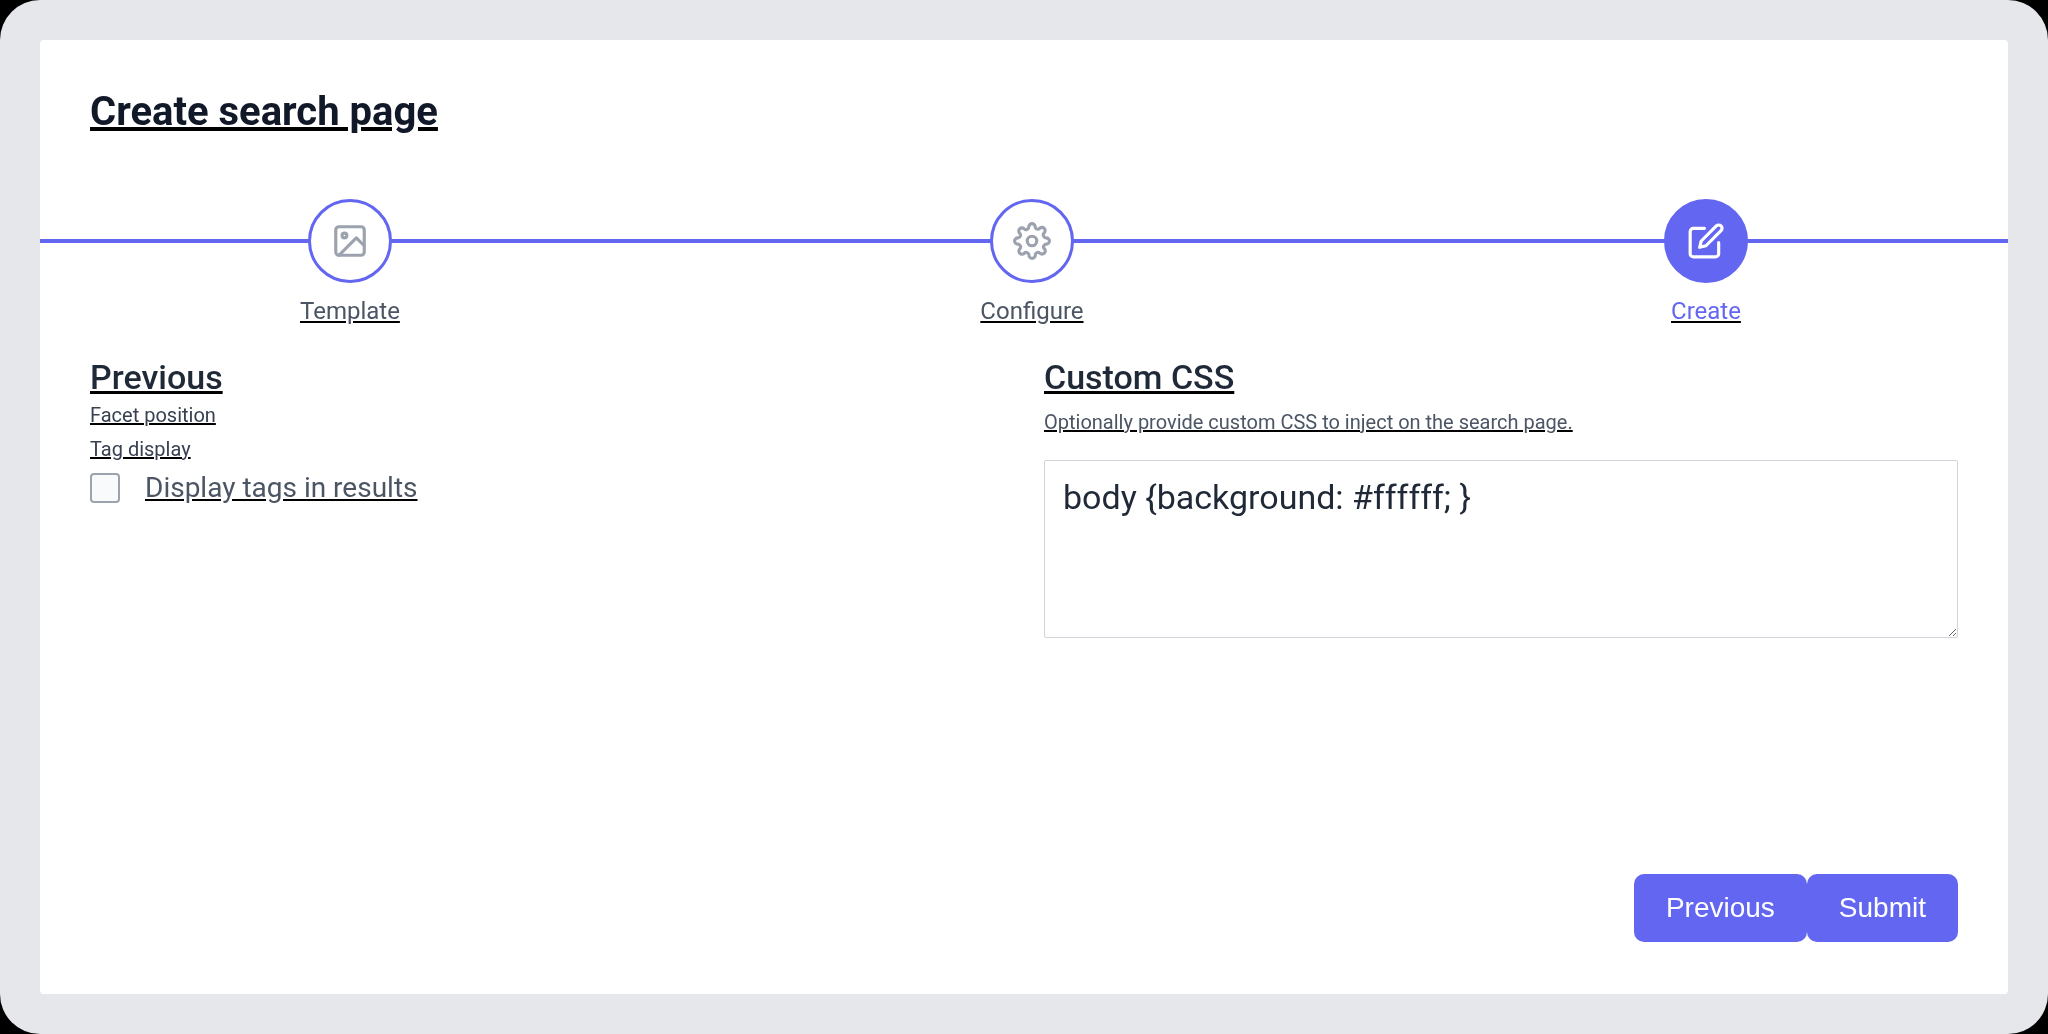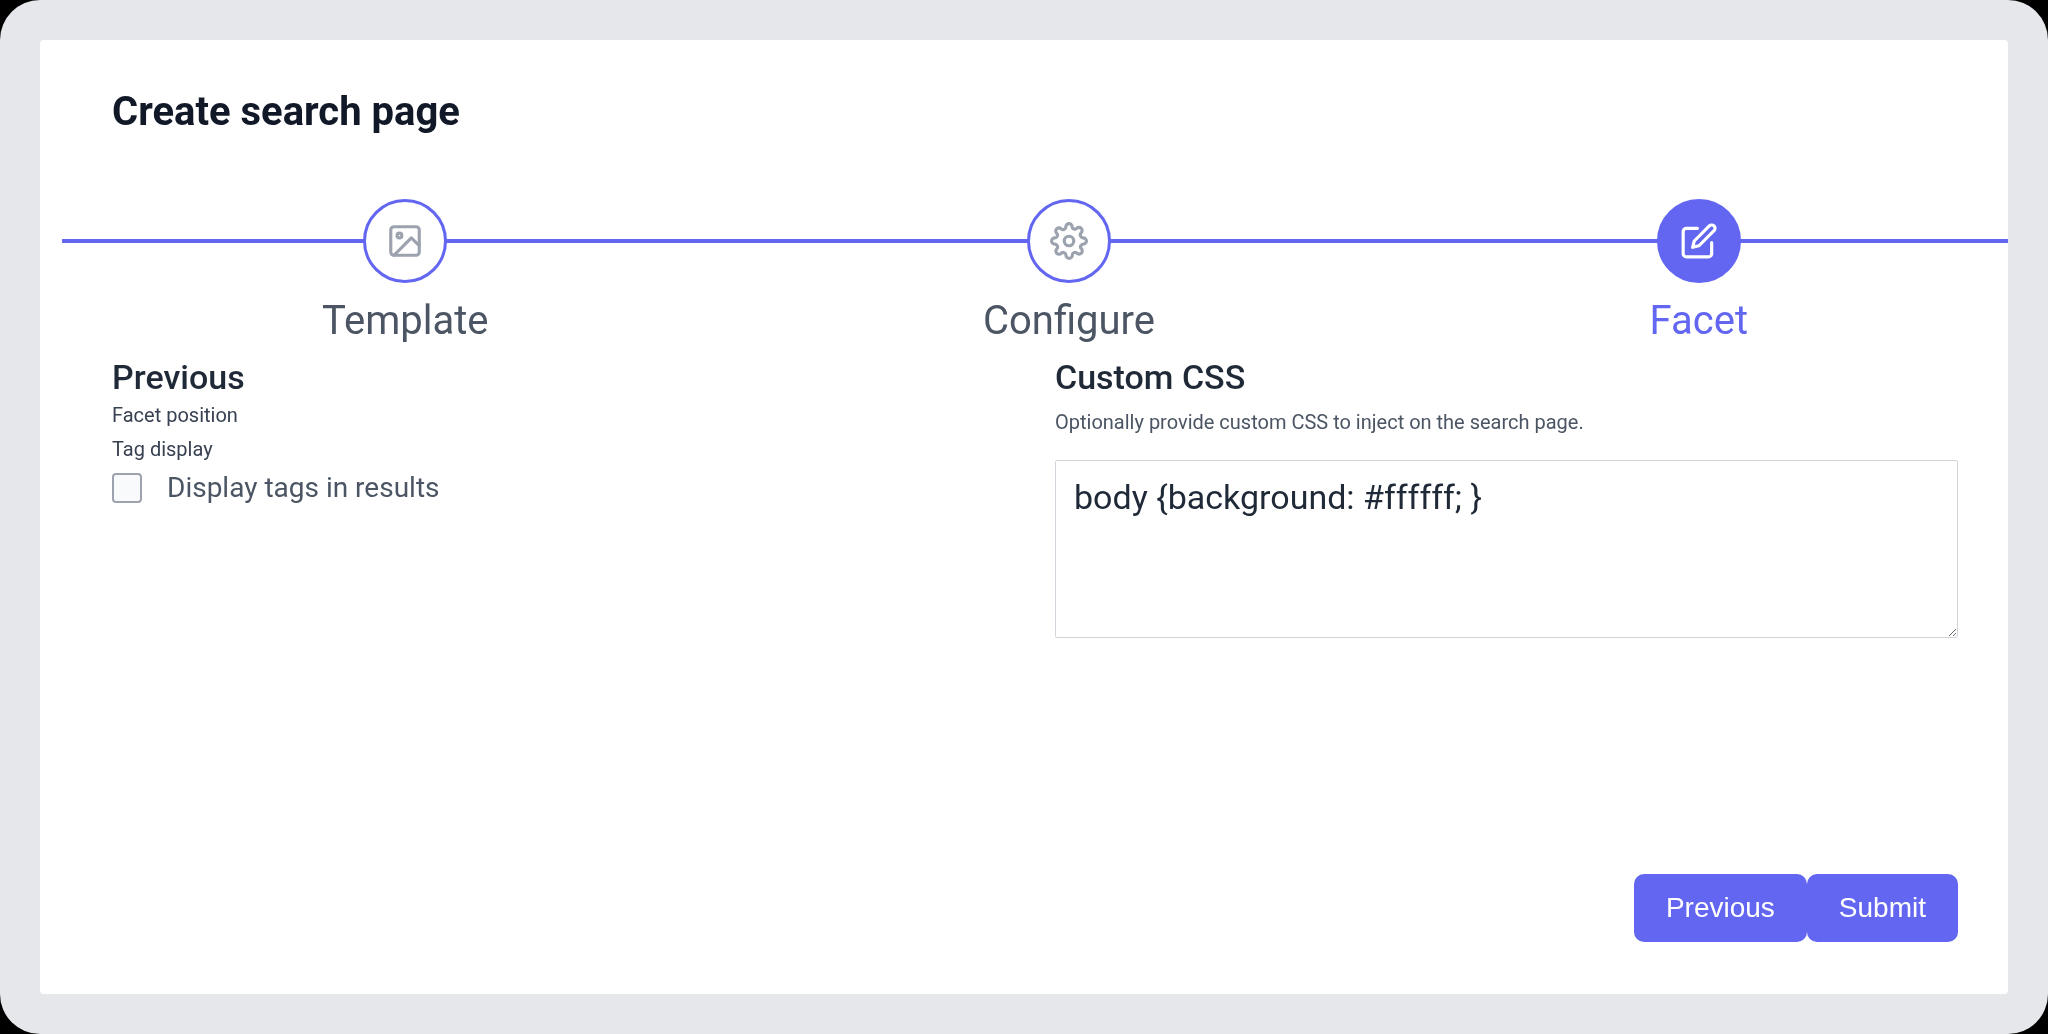--- a/index.html
+++ b/index.html
@@ -27,22 +27,23 @@
     height: 1034px;
     background: var(--page-bg);
     border-radius: 40px;
     padding: 40px;
   }
   .panel {
     width: 100%;
     height: 100%;
     background: #fff;
     border-radius: 4px;
-    padding: 48px 50px 48px 72px;
+    padding: 48px 50px 48px 50px;
     position: relative;
+    text-decoration: underline;
   }
   h1.title {
     margin: 0 0 64px 0;
     font-size: 40px;
     font-weight: 700;
     color: #111827;
   }
   
   .stepper {
     position: relative;
@@ -80,21 +81,21 @@
     align-items: center;
     justify-content: center;
     color: #9ca3af;
     z-index: 1;
   }
   .step-circle.active {
     background: var(--accent);
     color: #fff;
   }
   .step-label {
-    font-size: 40px;
+    font-size: 24px;
     color: var(--muted);
     text-align: center;
   }
   .step-label.active {
     color: var(--accent);
   }
   .step-circle svg { width: 38px; height: 38px; }
   
   .cols {
     display: flex;
@@ -221,21 +222,21 @@
           </div>
           <div class="step-label">Configure</div>
         </div>
         <div class="step">
           <div class="step-circle active">
             <svg viewBox="0 0 24 24" fill="none" stroke="currentColor" stroke-width="2" stroke-linecap="round" stroke-linejoin="round">
                 <path d="M11 4H4a2 2 0 0 0-2 2v14a2 2 0 0 0 2 2h14a2 2 0 0 0 2-2v-7"></path>
                 <path d="M18.5 2.5a2.121 2.121 0 1 1 3 3L12 15l-4 1 1-4 9.5-9.5z"></path>
               </svg>
           </div>
-          <div class="step-label active">Facet</div>
+          <div class="step-label active">Create</div>
         </div>
       </div>
     </div>
 
     <div class="cols">
       <div class="col">
         <h2 class="section">Previous</h2>
         <div class="field-label">Facet position</div>
         <div class="field-label">Tag display</div>
         <label class="check-row">

